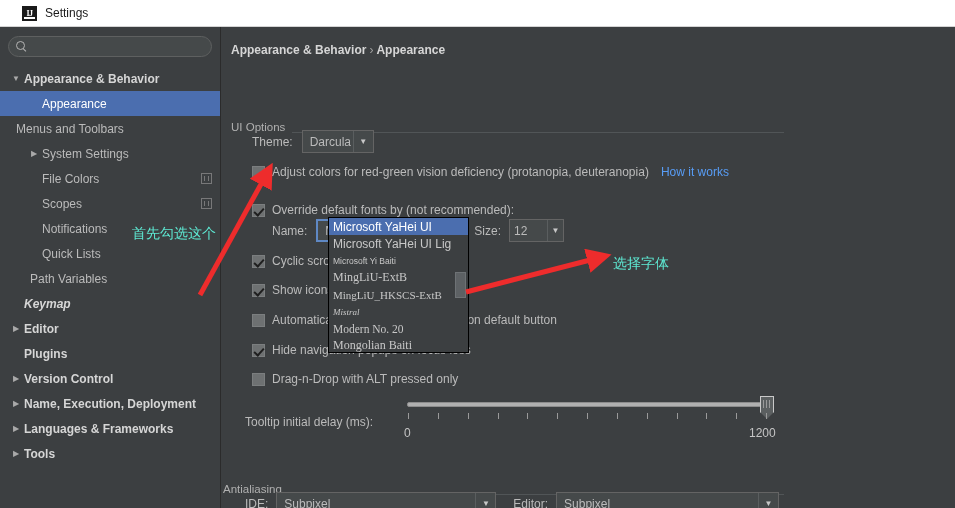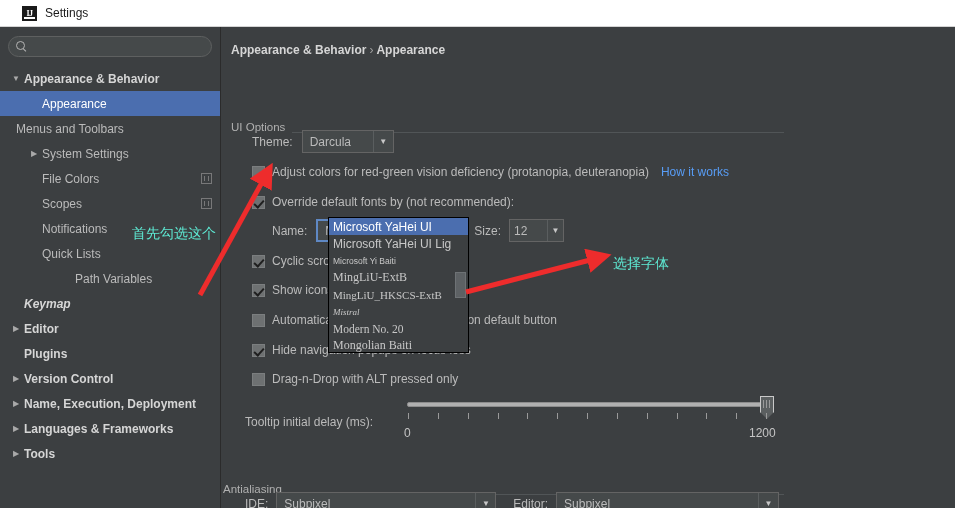--- a/index.html
+++ b/index.html
@@ -294,21 +294,21 @@
           <span class="row-icon"></span>
         </div>
         <div class="tree-row" style="padding-left: 26px;">
           <span class="twisty"></span>
           <span class="tree-label">Notifications</span>
         </div>
         <div class="tree-row" style="padding-left: 26px;">
           <span class="twisty"></span>
           <span class="tree-label">Quick Lists</span>
         </div>
-        <div class="tree-row" style="padding-left: 26px; margin-left: 33px;">
+        <div class="tree-row" style="padding-left: 14px;">
           <span class="twisty"></span>
           <span class="tree-label">Path Variables</span>
         </div>
         <div class="tree-row bold" style="padding-left: 8px; font-style: italic;">
           <span class="twisty"></span>
           <span class="tree-label">Keymap</span>
         </div>
         <div class="tree-row bold" style="padding-left: 8px;">
           <span class="twisty">▶</span>
           <span class="tree-label">Editor</span>
@@ -342,33 +342,33 @@
       <span>Appearance &amp; Behavior</span><span class="sep">›</span><span>Appearance</span>
     </div>
 
     <div class="group" id="group-ui">
       <span>UI Options</span>
       <span class="line"></span>
     </div>
 
     <div class="row" style="left:30px; top:103px;">
       <span class="lbl" style="margin-right:9px;">Theme:</span>
-      <div class="combo" style="width:92px;text-align:right;">
+      <div class="combo" style="width:72px;text-align:right;">
         <span class="val">Darcula</span>
         <span class="arrow">▼</span>
       </div>
     </div>
 
     <div class="row" style="left:30px; top:138px;">
       <span class="cb"></span>
       <span class="lbl">Adjust colors for red-green vision deficiency (protanopia, deuteranopia)</span>
       <span class="link" style="margin-left:12px;">How it works</span>
     </div>
 
-    <div class="row" style="left:30px; top:168px;">
+    <div class="row" style="left:30px; top:176px;">
       <span class="cb checked"></span>
       <span class="lbl">Override default fonts by (not recommended):</span>
     </div>
 
     <div class="row" style="left:50px; top:192px;">
       <span class="lbl" style="margin-right:9px;">Name:</span>
       <div class="combo focused" style="width:140px;">
         <span class="val">Microsoft YaHei UI</span>
         <span class="arrow">▼</span>
       </div>

